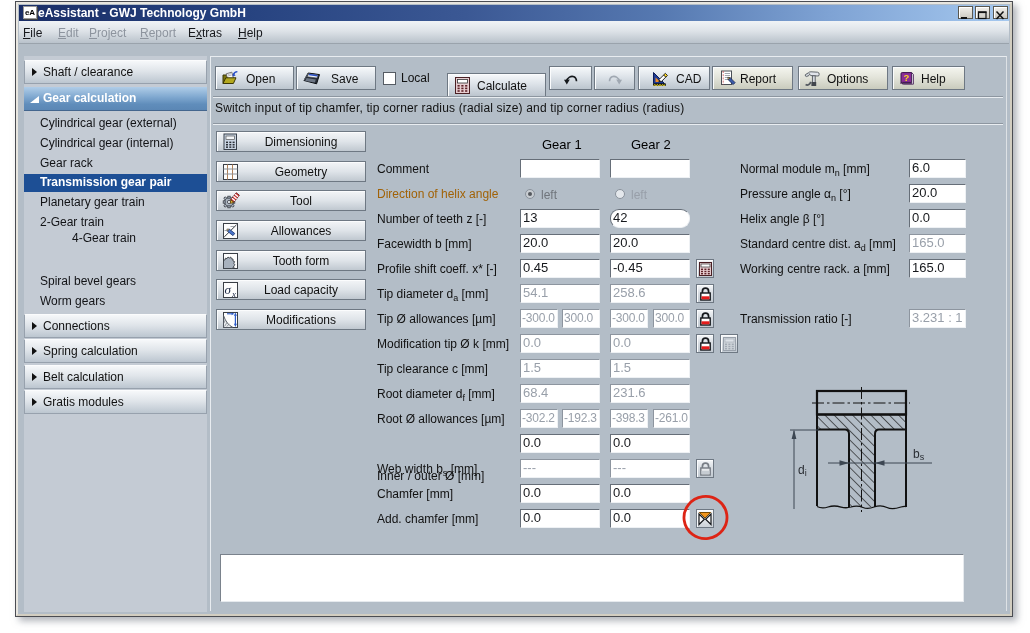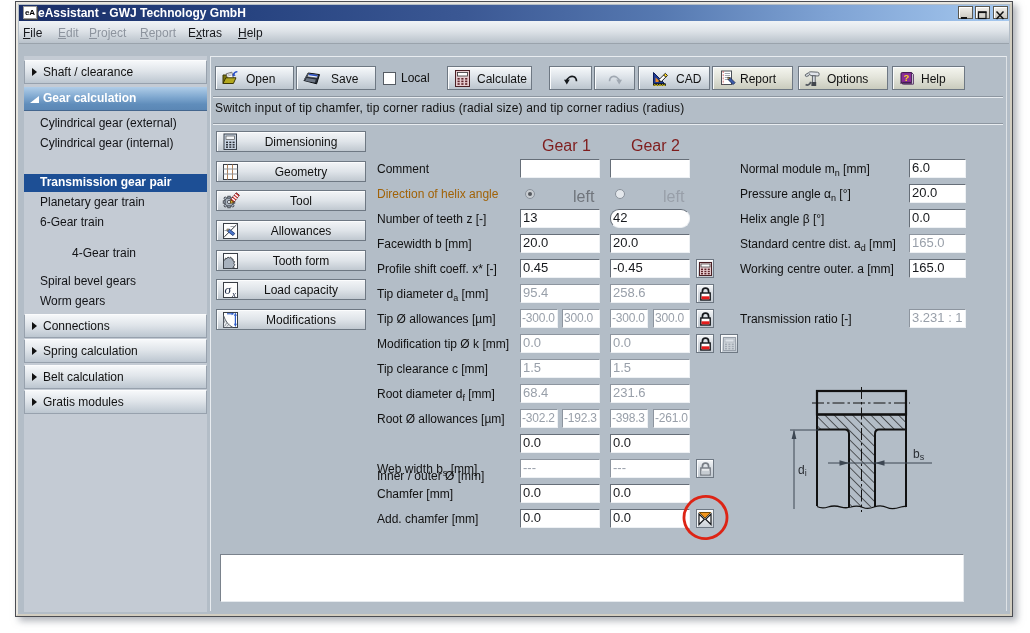--- a/index.html
+++ b/index.html
@@ -32,27 +32,27 @@
 .etch{position:absolute;height:2px;border-top:1px solid #8d96a0;border-bottom:1px solid #e9edf1;}
 .sbtn{position:absolute;width:150px;height:21px;background:linear-gradient(180deg,#f3f5f7 0%,#dfe4e9 50%,#c0c8d0 100%);border:1px solid #6e7883;box-shadow:inset 1px 1px 0 #fbfcfd;font-size:12px;color:#111;}
 .sbtn .lb{position:absolute;top:3px;left:26px;width:116px;text-align:center;}
 .sbtn svg{position:absolute;left:5px;top:1px;}
 .flabel{position:absolute;font-size:12px;color:#111;white-space:nowrap;}
 .flabel.dis{color:#a16207;}
 .inp{position:absolute;height:19px;background:#fff;border:1px solid;border-color:#666e78 #eef1f4 #eef1f4 #666e78;font-size:13px;color:#16181c;line-height:16px;padding-left:2px;white-space:nowrap;}
 .inp.dis{color:#989fa9;border-color:#8d959f #eef1f4 #eef1f4 #8d959f;}
 .inp.sm{font-size:12px;padding-left:1px;letter-spacing:-0.2px;}
 sub{font-size:9px;}
-.gearhdr{position:absolute;font-size:16px;color:#7f1d1d;}
+.gearhdr{position:absolute;font-size:13px;color:#000000;}
 .ibtn{position:absolute;width:18px;height:19px;background:linear-gradient(180deg,#f5f7f9,#d2d8de 55%,#c2cad2);border:1px solid #6e7883;box-shadow:inset 1px 1px 0 #fbfcfd;}
 .ibtn svg{position:absolute;left:2px;top:2px;}
 .radio{position:absolute;width:10px;height:10px;border-radius:50%;background:#e4e8ec;border:1px solid #8a929c;}
 .radio.on{background:#c8cdd2;}
 .radio.on::after{content:"";position:absolute;left:2px;top:2px;width:4px;height:4px;border-radius:50%;background:#54585e;}
-.rlbl{position:absolute;font-size:16px;color:#989fa9;margin-left:32px;}
+.rlbl{position:absolute;font-size:12px;color:#989fa9;}
 </style>
 </head>
 <body>
 <div id="win"></div>
 <div id="winframe"></div>
 <div id="title">
    <div id="ticon">eA</div>
    <div class="txt">eAssistant - GWJ Technology GmbH</div>
    <div class="wbtn" style="left:939px;"><svg width="13" height="11">
         <rect x="2" y="7" width="6" height="2" fill="#111"></rect>
@@ -78,24 +78,25 @@
   <div class="nhead" style="top:4px;">
       <span class="tri"></span>
       <span class="lbl">Shaft / clearance</span>
     </div>
   <div id="ghead">
       <span class="tri"></span>
       <span class="lbl">Gear calculation</span>
     </div>
   <div class="nitem" style="top:59px;">Cylindrical gear (external)</div>
   <div class="nitem" style="top:79px;">Cylindrical gear (internal)</div>
+  <div class="nitem" style="top:99px;">Gear rack</div>
   <div class="nitem sel" style="top:118px;">Transmission gear pair</div>
   <div class="nitem" style="top:138px;">Planetary gear train</div>
-  <div class="nitem" style="top:158px;">6-Gear train</div>
-  <div class="nitem" style="top:189px;padding-left:48px;">4-Gear train</div>
+  <div class="nitem" style="top:158px;">2-Gear train</div>
+  <div class="nitem" style="top:174px;padding-left:48px;">4-Gear train</div>
   <div class="nitem" style="top:217px;">Spiral bevel gears</div>
   <div class="nitem" style="top:237px;">Worm gears</div>
   <div class="nhead" style="top:283px;">
       <span class="tri"></span>
       <span class="lbl">Spring calculation</span>
     </div>
   <div class="nhead" style="top:258px;">
       <span class="tri"></span>
       <span class="lbl">Connections</span>
     </div>
@@ -127,21 +128,21 @@
     <path d="M2,10.5 L6.2,3 L17.5,4.6 L14.6,13.8 Z" fill="#272d36" stroke="#0b0e12" stroke-width="1"></path>
     <path d="M6.7,3.8 L16,5.1 L15,8.1 L5.2,6.7 Z" fill="#eef1f6" stroke="#3a4048" stroke-width="0.6"></path>
     <path d="M6.9,4.6 L15.5,5.8" stroke="#2a50c8" stroke-width="1.5"></path>
     <path d="M4.6,8 L13.8,9.4 L12.9,12.4 L3.2,11 Z" fill="#6d7684"></path>
     <path d="M2,10.5 L6.2,3" stroke="#565e6a" stroke-width="1"></path>
   </svg>
   <span class="lb" style="left:34px;">Save</span>
   </div>
 <div style="position:absolute;left:383px;top:72px;width:13px;height:13px;background:#fff;border:1px solid #555b63;"></div>
 <div style="position:absolute;left:401px;top:71px;font-size:12px;color:#111;">Local</div>
-<div class="tbtn" style="left:447px;width:85px;">
+<div class="tbtn" style="left:447px;width:99px;margin-top:7px;">
   <svg width="15" height="17" viewBox="0 0 15 17" style="left:7px;top:3px;">
     <rect x="0.5" y="0.5" width="14" height="16" fill="#e7cdd0" stroke="#4a2024" stroke-width="1"></rect>
     <rect x="2.5" y="2.5" width="10" height="3.5" fill="#fff" stroke="#333" stroke-width="0.8"></rect>
     <g fill="#5e2228">
       <rect x="2.5" y="8" width="2.2" height="1.6"></rect>
         <rect x="6.3" y="8" width="2.2" height="1.6"></rect>
         <rect x="10.1" y="8" width="2.2" height="1.6"></rect>
       <rect x="2.5" y="10.6" width="2.2" height="1.6"></rect>
         <rect x="6.3" y="10.6" width="2.2" height="1.6"></rect>
         <rect x="10.1" y="10.6" width="2.2" height="1.6"></rect>
@@ -318,21 +319,21 @@
 <div class="flabel" style="left:377px;top:462px;">Web width b<sub>s</sub> [mm]</div>
 <div class="flabel" style="left:377px;top:487px;">Chamfer [mm]</div>
 <div class="flabel" style="left:377px;top:512px;">Add. chamfer [mm]</div>
 
 <div class="inp" style="left:520px;top:159px;width:80px;"></div>
 <div class="radio on" style="left:525px;top:189px;"></div>
 <div class="rlbl" style="left:541px;top:188px;color:#70757c;">left</div>
 <div class="inp" style="left:520px;top:209px;width:80px;">13</div>
 <div class="inp" style="left:520px;top:234px;width:80px;">20.0</div>
 <div class="inp" style="left:520px;top:259px;width:80px;">0.45</div>
-<div class="inp dis" style="left:520px;top:284px;width:80px;">95.4</div>
+<div class="inp dis" style="left:520px;top:284px;width:80px;">54.1</div>
 <div class="inp dis sm" style="left:520px;top:309px;width:38px;">-300.0</div>
 <div class="inp dis sm" style="left:562px;top:309px;width:38px;">300.0</div>
 <div class="inp dis" style="left:520px;top:334px;width:80px;">0.0</div>
 <div class="inp dis" style="left:520px;top:359px;width:80px;">1.5</div>
 <div class="inp dis" style="left:520px;top:384px;width:80px;">68.4</div>
 <div class="inp dis sm" style="left:520px;top:409px;width:38px;">-302.2</div>
 <div class="inp dis sm" style="left:562px;top:409px;width:38px;">-192.3</div>
 <div class="inp" style="left:520px;top:434px;width:80px;">0.0</div>
 <div class="inp dis" style="left:520px;top:459px;width:80px;">---</div>
 <div class="inp" style="left:520px;top:484px;width:80px;">0.0</div>
@@ -424,21 +425,21 @@
     <path d="M1,3 L1,13.5 L6.4,8.2 Z" fill="#f8f8f8" stroke="#15181c" stroke-width="1.2"></path>
     <path d="M13,3 L13,13.5 L7.6,8.2 Z" fill="#f8f8f8" stroke="#15181c" stroke-width="1.2"></path>
     <path d="M1.4,1.5 L12.6,1.5 L7,7 Z" fill="#f0951e" stroke="#7a4a00" stroke-width="1"></path>
   </svg>
 </div>
 
 <div class="flabel" style="left:740px;top:162px;">Normal module m<sub>n</sub> [mm]</div>
 <div class="flabel" style="left:740px;top:187px;">Pressure angle α<sub>n</sub> [°]</div>
 <div class="flabel" style="left:740px;top:212px;">Helix angle β [°]</div>
 <div class="flabel" style="left:740px;top:237px;">Standard centre dist. a<sub>d</sub> [mm]</div>
-<div class="flabel" style="left:740px;top:262px;">Working centre outer. a [mm]</div>
+<div class="flabel" style="left:740px;top:262px;">Working centre rack. a [mm]</div>
 <div class="flabel" style="left:740px;top:312px;">Transmission ratio [-]</div>
 
 <div class="inp" style="left:909px;top:159px;width:57px;">6.0</div>
 <div class="inp" style="left:909px;top:184px;width:57px;">20.0</div>
 <div class="inp" style="left:909px;top:209px;width:57px;">0.0</div>
 <div class="inp dis" style="left:909px;top:234px;width:57px;">165.0</div>
 <div class="inp" style="left:909px;top:259px;width:57px;">165.0</div>
 <div class="inp dis" style="left:909px;top:309px;width:57px;">3.231 : 1</div>
 
 <svg id="draw" style="position:absolute;left:782px;top:382px;" width="226" height="165" viewBox="0 0 226 165">

